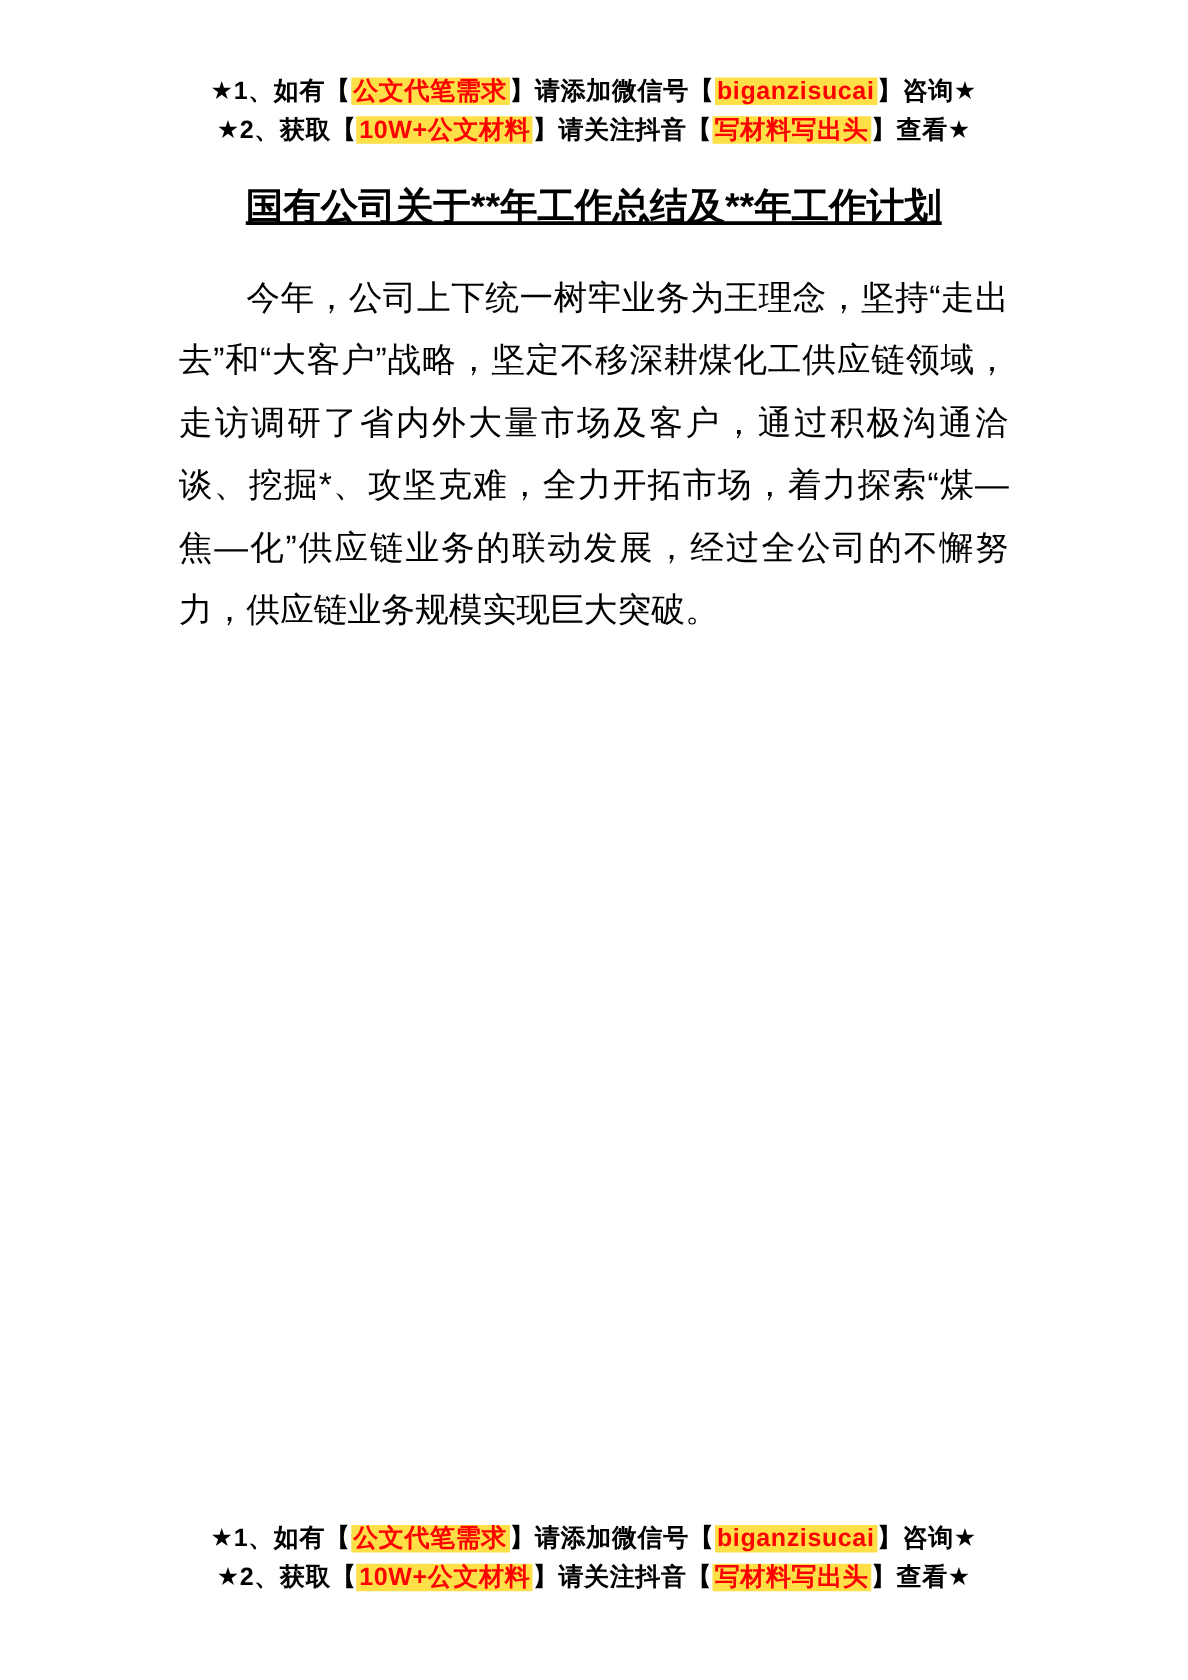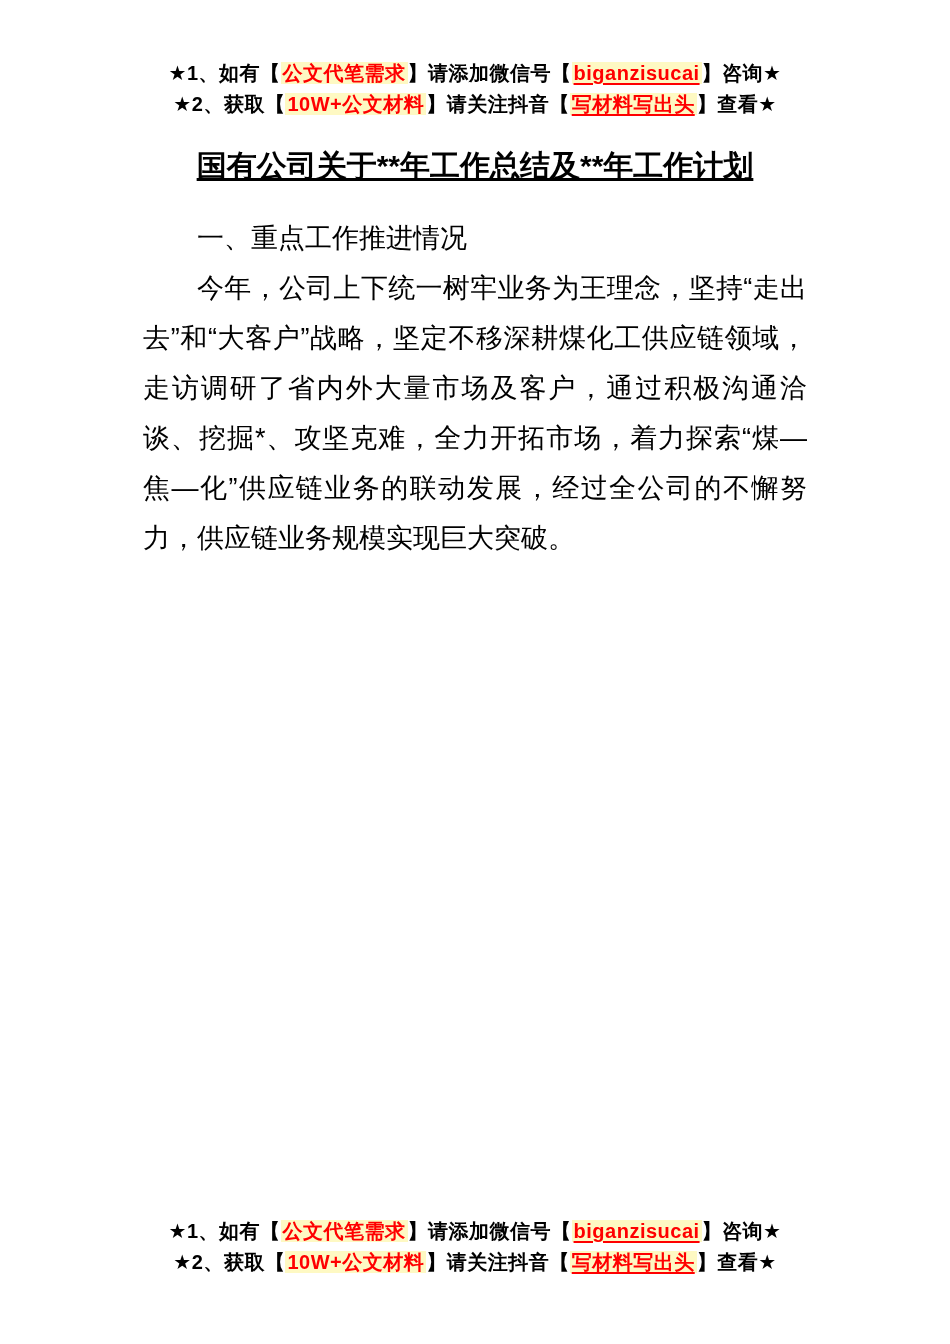--- a/index.html
+++ b/index.html
@@ -20,25 +20,24 @@
     font-weight: 700;
     font-size: 20px;
     line-height: 31px;
     letter-spacing: 0.5px;
     white-space: nowrap;
   }
   .promo-header { top: 58px; }
   .promo-footer { top: 1216px; }
   .hl {
     color: #ff0000;
-    background: #fef9c3;
+    background: #fde047;
     padding: 0 2px;
   }
   .hl-ul {
-    text-decoration: underline;
     text-decoration-color: #ff0000;
     text-underline-offset: 3px;
   }
   .u-black {
     text-decoration-color: #000000;
     text-underline-offset: 3px;
   }
   .doc-title {
     position: absolute;
     top: 142px;
@@ -77,21 +76,20 @@
       <span>★1、如有【</span><span class="hl">公文代笔需求</span><span>】请</span><span class="u-black">添加</span><span>微信号【</span><span class="hl hl-ul">biganzisucai</span><span>】咨询★</span>
     </div>
     <div class="promo-line">
       <span>★2、获取【</span><span class="hl">10W+公文材料</span><span>】请</span><span class="u-black">关注</span><span>抖音【</span><span class="hl hl-ul">写材料写出头</span><span>】查看★</span>
     </div>
   </div>
 
   <div class="doc-title">国有公司关于**年工作总结及**年工作计划</div>
 
   <div class="doc-body">
-    <p>一、重点工作推进情况</p>
     <p>今年，公司上下统一树牢业务为王理念，坚持“走出去”和“大客户”战略，坚定不移深耕煤化工供应链领域，走访调研了省内外大量市场及客户，通过积极沟通洽谈、挖掘*、攻坚克难，全力开拓市场，着力探索“煤—焦—化”供应链业务的联动发展，经过全公司的不懈努力，供应链业务规模实现巨大突破。</p>
   </div>
 
   <div class="promo promo-footer">
     <div class="promo-line">
       <span>★1、如有【</span><span class="hl">公文代笔需求</span><span>】请</span><span class="u-black">添加</span><span>微信号【</span><span class="hl hl-ul">biganzisucai</span><span>】咨询★</span>
     </div>
     <div class="promo-line">
       <span>★2、获取【</span><span class="hl">10W+公文材料</span><span>】请</span><span class="u-black">关注</span><span>抖音【</span><span class="hl hl-ul">写材料写出头</span><span>】查看★</span>
     </div>

